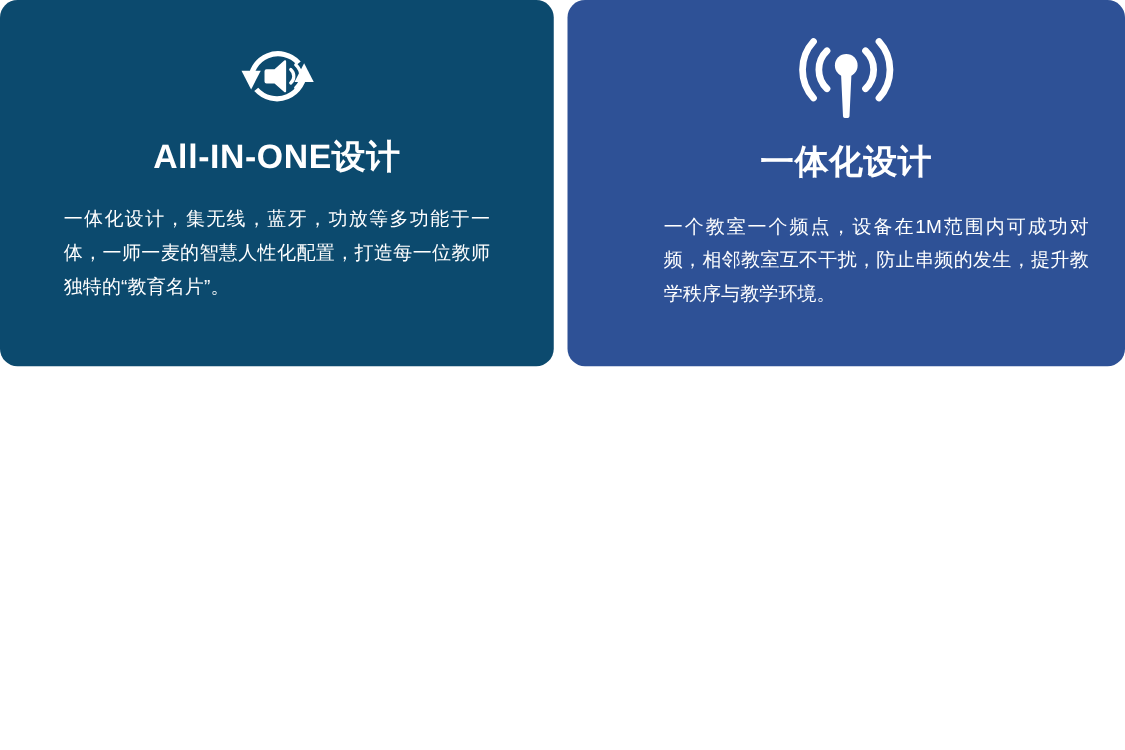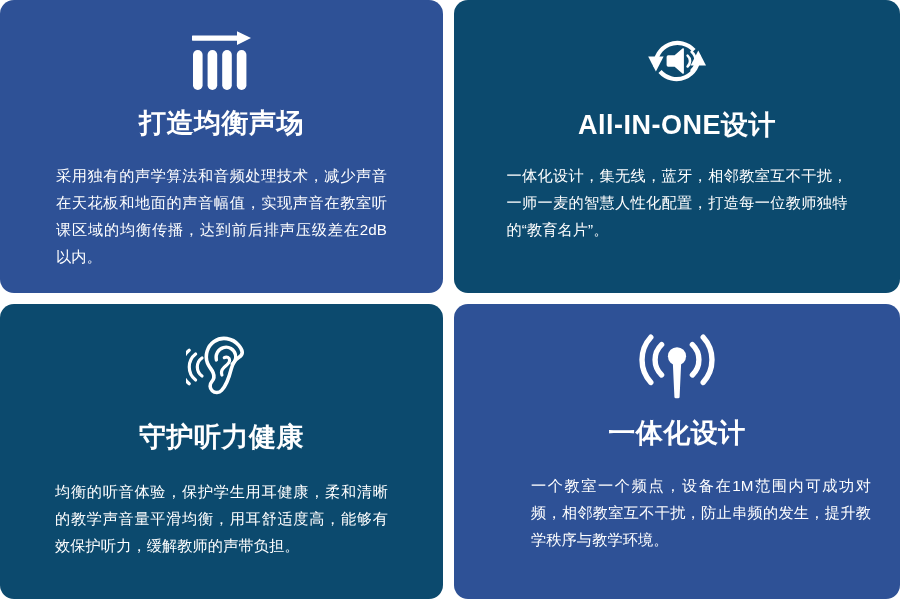--- a/index.html
+++ b/index.html
@@ -79,83 +79,42 @@
   .c2 .card-title, .c4 .card-title { margin-top: 16px; }
   .c3 .card-title { margin-top: 20px; }
 
   .c3 .icon-wrap, .c4 .icon-wrap { height: 96px; padding-top: 12px; }
 </style>
 </head>
 <body>
 
 <div class="grid">
 
-  <div class="card card--dark c1">
-    <div class="icon-wrap">
-      <svg width="62" height="62" viewBox="0 0 62 62" aria-hidden="true">
-
-        <rect x="1" y="5.5" width="48" height="5.2" rx="0.6" fill="#fff"></rect>
-
-        <path d="M46 1.2 L60 8.1 L46 15 Z" fill="#fff"></path>
-
-        <rect x="2" y="20" width="9.6" height="40" rx="4.8" fill="#fff"></rect>
-        <rect x="16.6" y="20" width="9.6" height="40" rx="4.8" fill="#fff"></rect>
-        <rect x="31.2" y="20" width="9.6" height="40" rx="4.8" fill="#fff"></rect>
-        <rect x="45.8" y="20" width="9.6" height="40" rx="4.8" fill="#fff"></rect>
-      </svg>
-    </div>
-    <div class="card-title">打造均衡声场</div>
-    <div class="card-body">采用独有的声学算法和音频处理技术，减少声音在天花板和地面的声音幅值，实现声音在教室听课区域的均衡传播，达到前后排声压级差在2dB以内。</div>
-  </div>
 
   <div class="card card--light c2">
     <div class="icon-wrap">
       <svg width="66" height="62" viewBox="0 0 66 62" aria-hidden="true">
 
         <path d="M11.5 36.5 A22 22 0 0 1 50 20.5" fill="none" stroke="#fff" stroke-width="4.2" stroke-linecap="butt"></path>
         <path d="M54.5 25.5 A22 22 0 0 1 16 41.5" fill="none" stroke="#fff" stroke-width="4.2" stroke-linecap="butt"></path>
 
         <path d="M4.2 26.5 L19.6 26.5 L11.9 41.5 Z" fill="#fff"></path>
 
         <path d="M46.6 35.5 L62 35.5 L54.3 20.5 Z" fill="#fff"></path>
 
         <path d="M30.6 25.3 L24.2 25.3 A1.6 1.6 0 0 0 22.6 26.9 L22.6 35.1 A1.6 1.6 0 0 0 24.2 36.7 L30.6 36.7 L38.4 43.6 A0.9 0.9 0 0 0 39.9 42.9 L39.9 19.1 A0.9 0.9 0 0 0 38.4 18.4 Z" fill="#fff"></path>
 
         <path d="M43.6 25.6 A7.2 7.2 0 0 1 43.6 36.4" fill="none" stroke="#fff" stroke-width="2.6" stroke-linecap="round"></path>
         <path d="M47.6 21.8 A12.4 12.4 0 0 1 47.6 40.2" fill="none" stroke="#fff" stroke-width="2.6" stroke-linecap="round"></path>
       </svg>
     </div>
     <div class="card-title">All-IN-ONE设计</div>
-    <div class="card-body">一体化设计，集无线，蓝牙，相邻教室互不干扰，一师一麦的智慧人性化配置，打造每一位教师独特的“教育名片”。</div>
+    <div class="card-body">一体化设计，集无线，蓝牙，功放等多功能于一体，一师一麦的智慧人性化配置，打造每一位教师独特的“教育名片”。</div>
   </div>
 
-  <div class="card card--light c3">
-    <div class="icon-wrap">
-      <svg width="72" height="66" viewBox="0 0 72 66" aria-hidden="true">
-
-        <path d="M52.6 11.2 C46.4 3.8 35.6 2.3 28.1 7.5 C21.2 12.3 18.6 21.4 21.4 28.8
-                 C23.0 33.0 25.5 35.0 27.0 38.4 C28.4 41.6 27.9 45.3 25.8 47.6
-                 C23.4 50.2 23.6 54.4 26.2 56.8 C28.9 59.3 33.1 59.1 35.6 56.4
-                 C41.4 50.2 43.4 42.2 45.2 35.0 C46.6 29.4 49.0 25.8 53.3 23.0
-                 C57.5 20.2 57.1 16.5 52.6 11.2 Z" fill="none" stroke="#fff" stroke-width="3.6" stroke-linejoin="round" stroke-linecap="round"></path>
-
-        <path d="M30.4 26.0 C29.0 20.6 32.1 15.1 37.4 13.6 C42.7 12.1 48.1 15.2 49.4 20.5
-                 C50.3 24.2 48.9 27.8 46.1 30.0" fill="none" stroke="#fff" stroke-width="3.3" stroke-linecap="round"></path>
-
-        <path d="M38.3 23.6 C40.8 22.2 43.6 23.6 43.6 26.3 C43.6 29.3 40.4 31.2 37.9 33.6
-                 C35.6 35.9 34.9 38.3 35.9 41.0" fill="none" stroke="#fff" stroke-width="3.2" stroke-linecap="round"></path>
-
-        <path d="M16.0 24.0 A11 11 0 0 0 16.0 42.0" fill="none" stroke="#fff" stroke-width="3.2" stroke-linecap="round"></path>
-        <path d="M9.6 20.0 A16.5 16.5 0 0 0 9.6 46.0" fill="none" stroke="#fff" stroke-width="3.2" stroke-linecap="round"></path>
-        <path d="M3.2 16.2 A22 22 0 0 0 3.2 49.8" fill="none" stroke="#fff" stroke-width="3.2" stroke-linecap="round"></path>
-      </svg>
-    </div>
-    <div class="card-title">守护听力健康</div>
-    <div class="card-body">均衡的听音体验，保护学生用耳健康，柔和清晰的教学声音量平滑均衡，用耳舒适度高，能够有效保护听力，缓解教师的声带负担。</div>
-  </div>
 
   <div class="card card--dark c4">
     <div class="icon-wrap">
       <svg width="80" height="66" viewBox="0 0 80 66" aria-hidden="true">
 
         <path d="M35.6 24 L44.4 24 L42.6 63 A1.4 1.4 0 0 1 41.2 64.3 L38.8 64.3 A1.4 1.4 0 0 1 37.4 63 Z" fill="#fff"></path>
 
         <circle cx="40" cy="22.3" r="9.1" fill="#fff"></circle>
 
         <path d="M24.6 10.6 A21 21 0 0 0 24.6 41.0" fill="none" stroke="#fff" stroke-width="5.4" stroke-linecap="round"></path>

